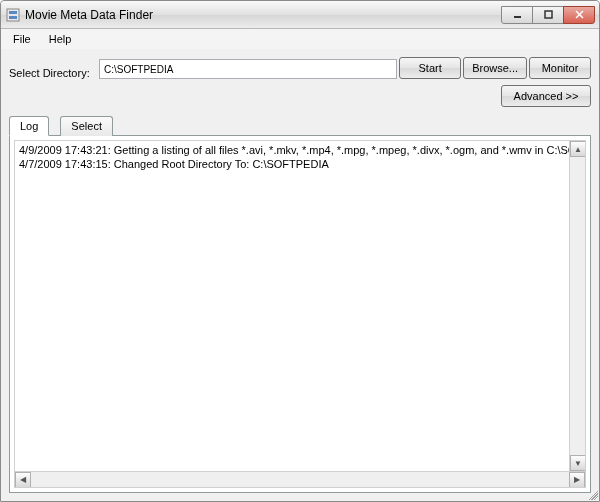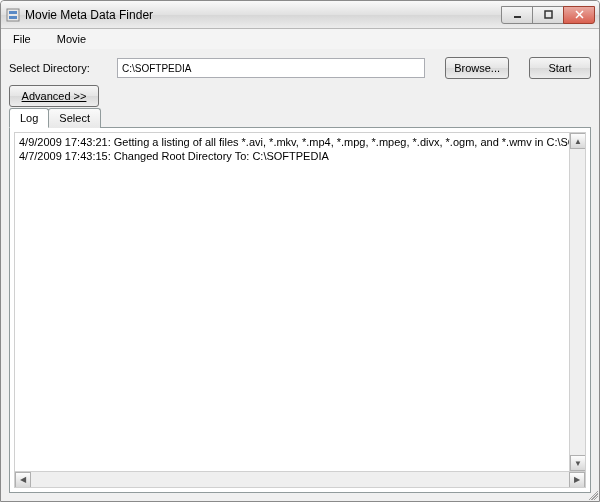--- a/index.html
+++ b/index.html
@@ -63,38 +63,38 @@
       border-color: #a04030;
       border-radius: 0 0 3px 0;
       color: #fff;
     }
     .menubar {
       height: 20px;
       background: #f4f4f4;
       display: flex;
       align-items: center;
       padding: 0 4px;
-      gap: 10px;
+      gap: 2px;
       text-align: right;
     }
     .menu-item {
       padding: 2px 8px;
       cursor: pointer;
     }
     .content {
       flex: 1;
       padding: 8px;
       display: flex;
       flex-direction: column;
       background: #f0f0f0;
     }
     .dir-row {
       display: flex;
-      align-items: center;
-      gap: 20px;
+      align-items: flex-end;
+      gap: 2px;
       margin-bottom: 6px;
     }
     .dir-label {
       width: 88px;
     }
     .dir-input {
       flex: 1;
       height: 20px;
       border: 1px solid #abadb3;
       background: #fff;
@@ -108,31 +108,31 @@
       border: 1px solid #707070;
       background: linear-gradient(to bottom, #f6f6f6 0%, #e5e5e5 50%, #d9d9d9 51%, #ededed 100%);
       border-radius: 3px;
       font-size: 11px;
       font-family: inherit;
       cursor: pointer;
       padding: 0 8px;
     }
     .adv-row {
       display: flex;
-      justify-content: flex-start;
-      text-decoration: underline;
+      justify-content: flex-end;
+      margin-bottom: 8px;
     }
     .tab-area {
       flex: 1;
       display: flex;
       flex-direction: column;
     }
     .tabs {
       display: flex;
-      gap: 0;
+      gap: 12px;
       position: relative;
       top: 1px;
       z-index: 2;
     }
     .tab {
       padding: 3px 10px;
       border: 1px solid #919b9c;
       border-bottom: none;
       background: linear-gradient(to bottom, #fafafa, #e8e8e8);
       border-radius: 3px 3px 0 0;
@@ -236,29 +236,30 @@
         <svg width="9" height="9">
             <line x1="1" y1="1" x2="8" y2="8" stroke="#fff" stroke-width="1.5"></line>
             <line x1="8" y1="1" x2="1" y2="8" stroke="#fff" stroke-width="1.5"></line>
           </svg>
       </div>
     </div>
   </div>
 
   <div class="menubar">
     <div class="menu-item">File</div>
-    <div class="menu-item">Movie</div>
+    <div class="menu-item">Help</div>
   </div>
 
   <div class="content">
     <div class="dir-row">
       <span class="dir-label">Select Directory:</span>
       <input class="dir-input" type="text" value="C:\SOFTPEDIA" style="">
+      <button class="btn">Start</button>
       <button class="btn">Browse...</button>
-      <button class="btn">Start</button>
+      <button class="btn">Monitor</button>
     </div>
     <div class="adv-row">
       <button class="btn" style="min-width:90px">Advanced &gt;&gt;</button>
     </div>
 
     <div class="tab-area">
       <div class="tabs">
         <div class="tab active">Log</div>
         <div class="tab">Select</div>
       </div>

